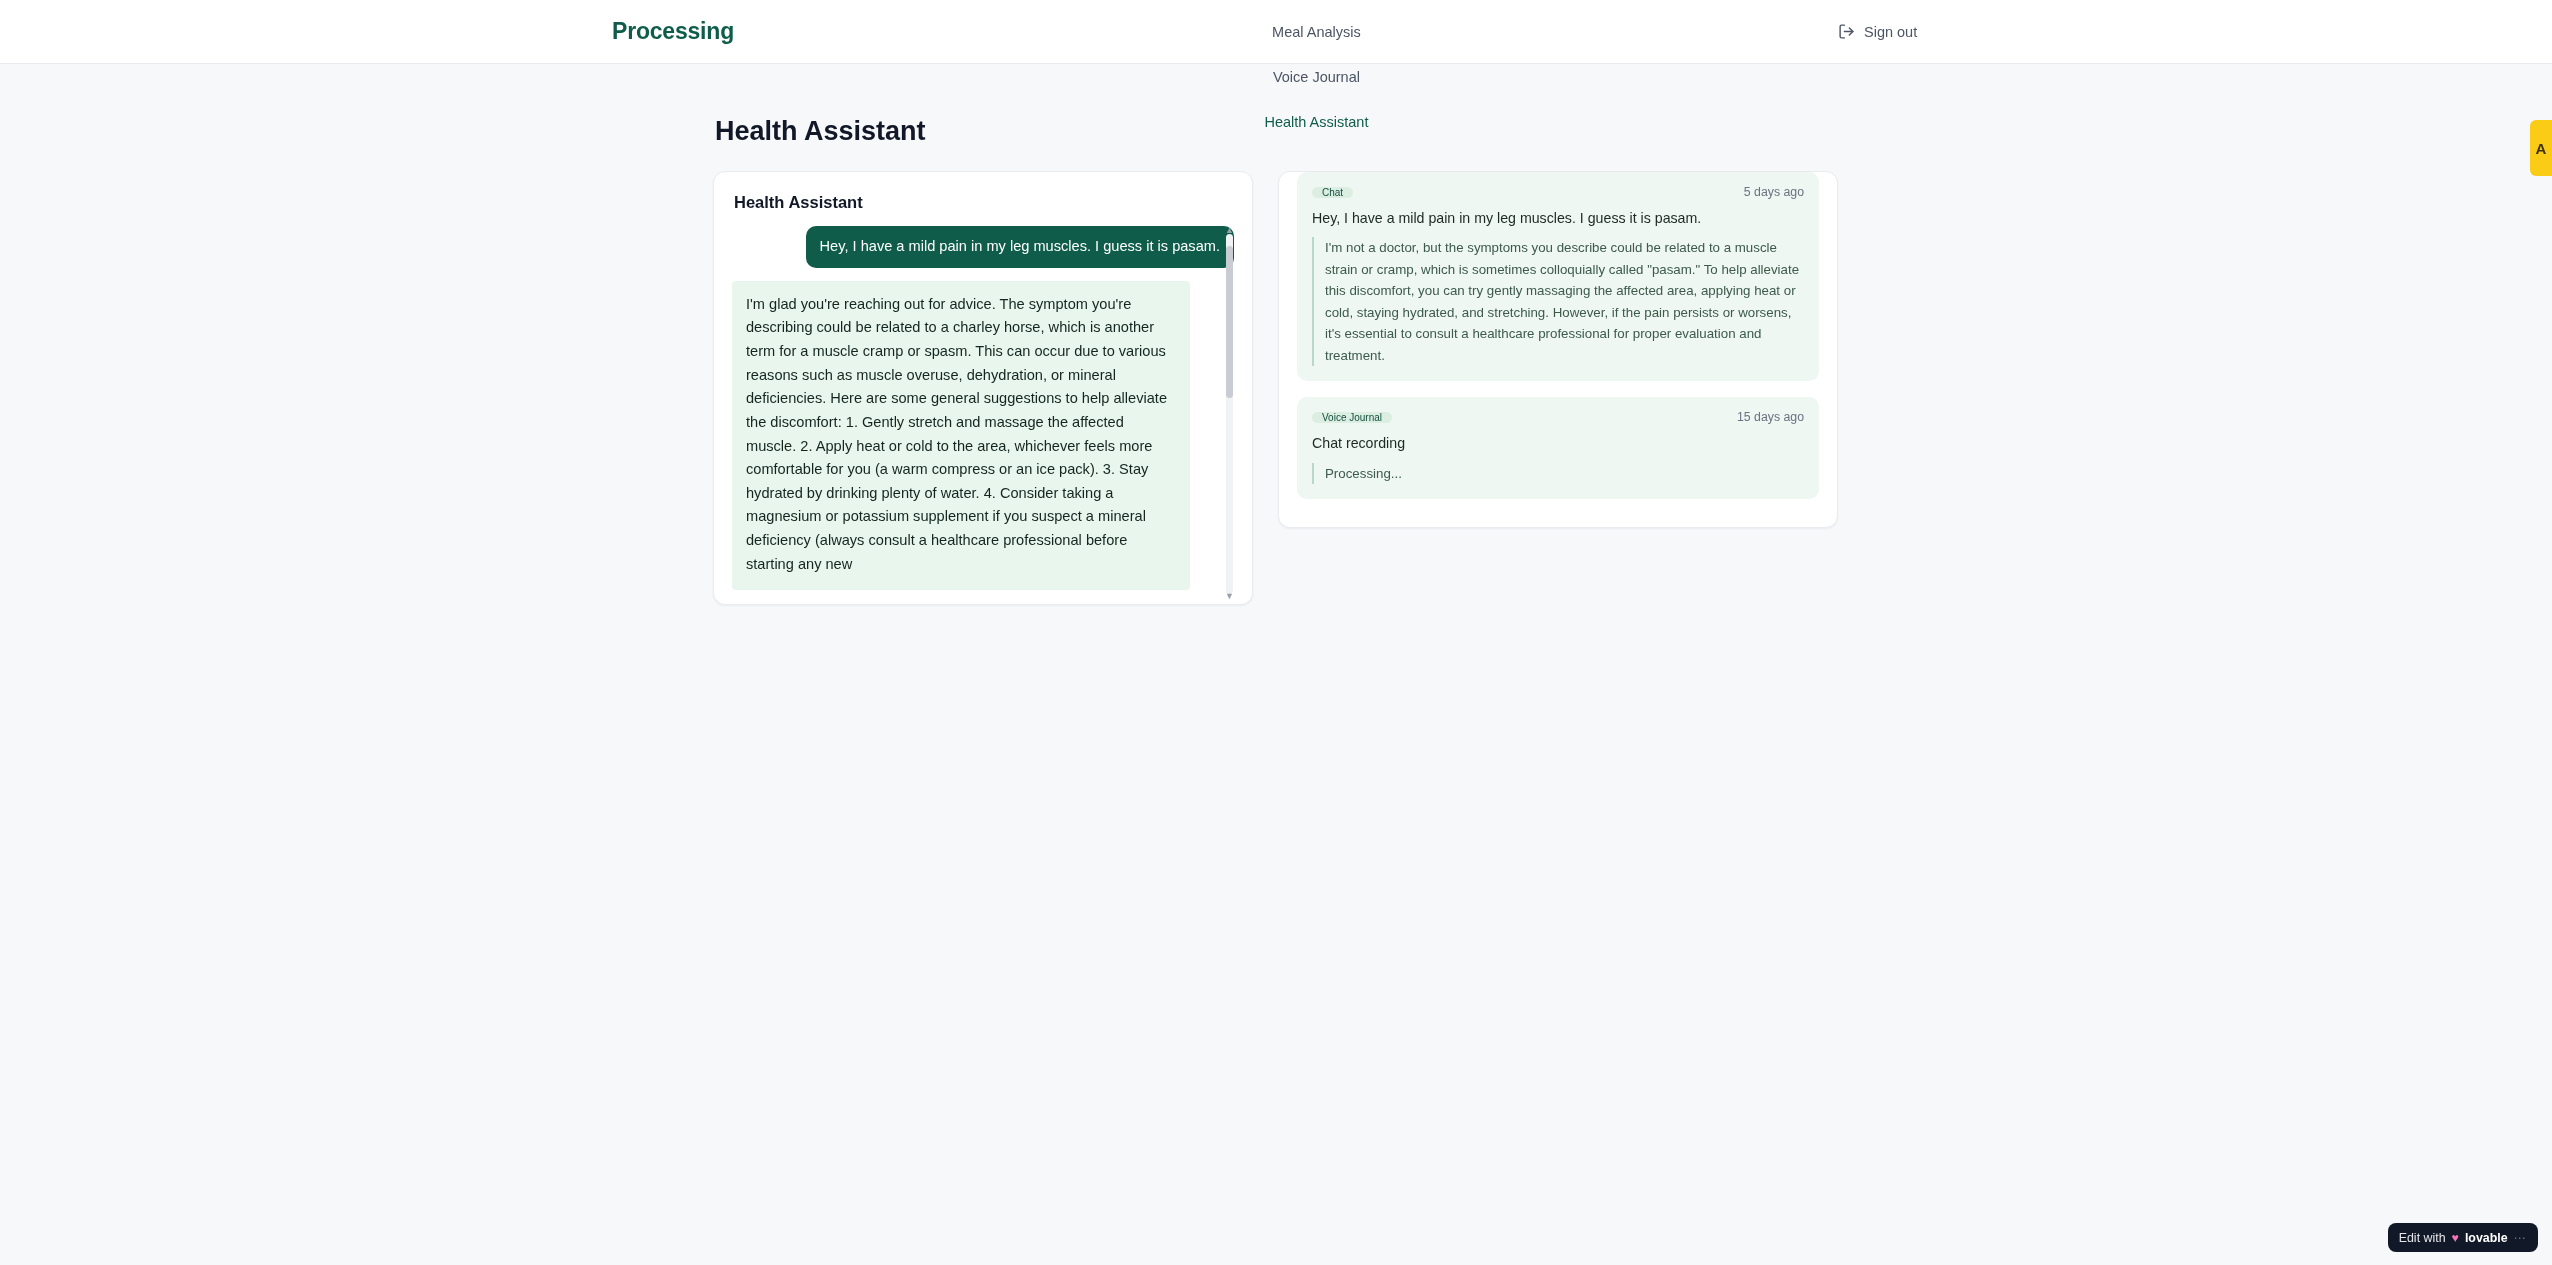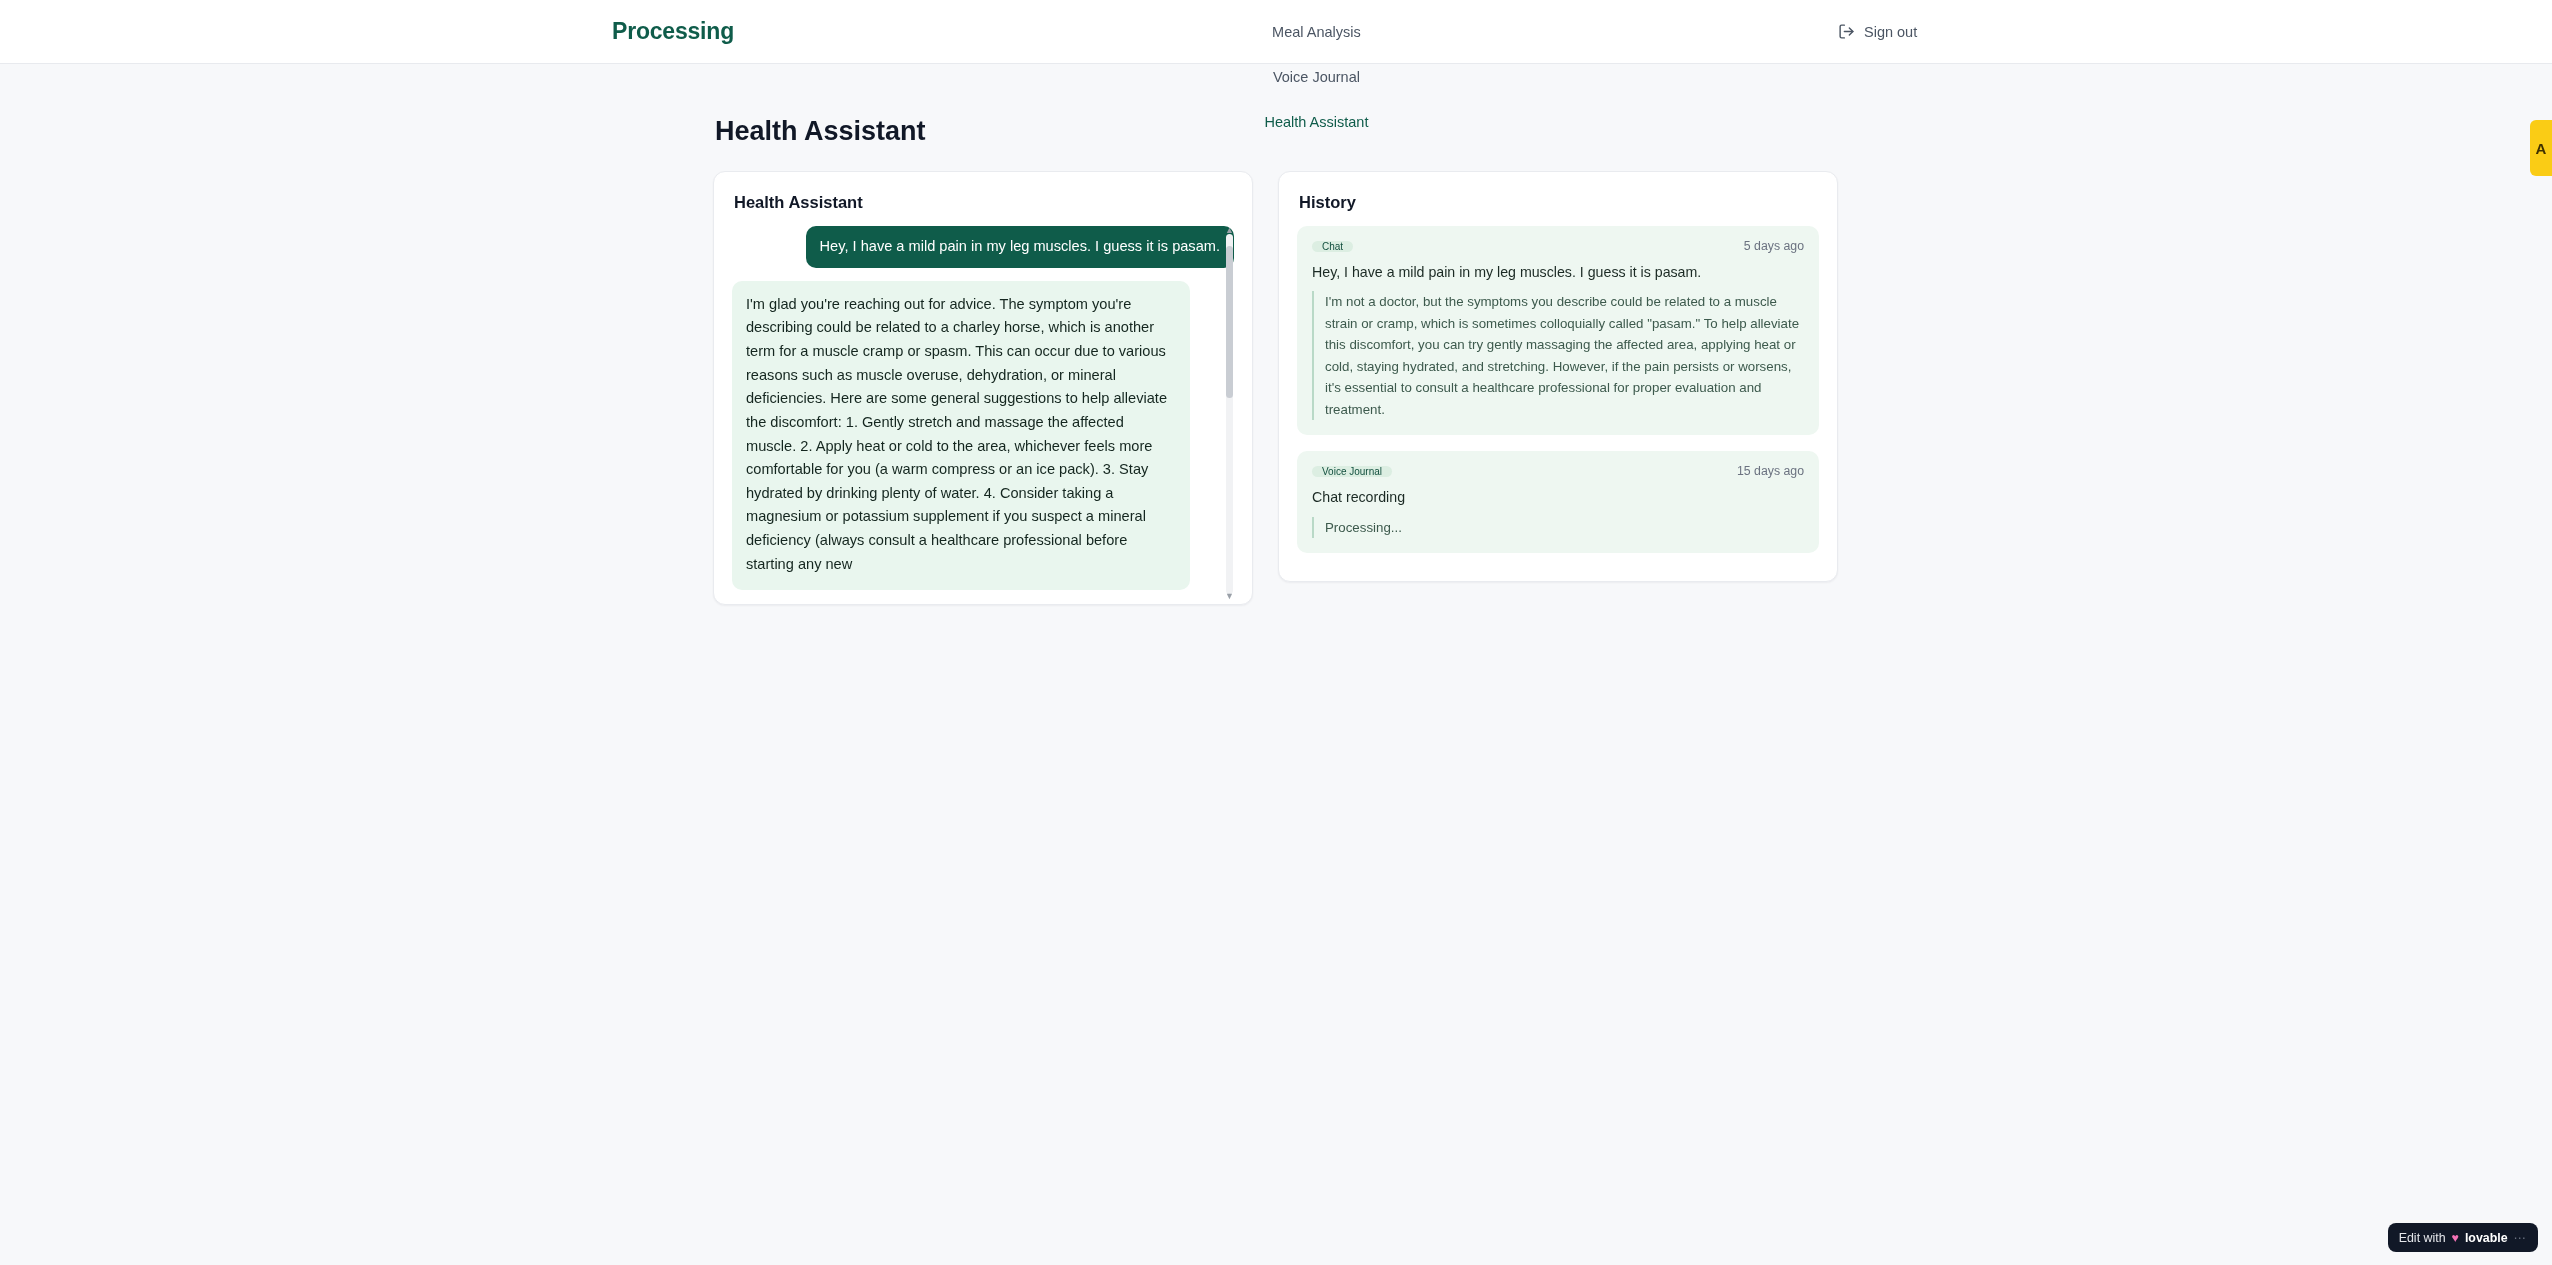--- a/index.html
+++ b/index.html
@@ -107,21 +107,21 @@
     color: #ffffff;
     border-radius: 10px;
     padding: 11px 14px;
     font-size: 14.6px;
     line-height: 1.35;
     max-width: 460px;
   }
   .bubble-bot {
     background: #e9f6ee;
     color: #14261f;
-    border-radius: 10px;
+    border-radius: 4px;
     padding: 12px 14px 14px 14px;
     font-size: 14.6px;
     line-height: 1.62;
     width: 458px;
   }
   .scrollbar-track {
     position: absolute;
     right: 19px;
     top: 8px;
     width: 7px;
@@ -302,21 +302,20 @@
 
           <div class="scroll-arrow up">▲</div>
           <div class="scrollbar-track"></div>
           <div class="scrollbar-thumb"></div>
           <div class="scroll-arrow down">▼</div>
         </div>
 
       </div>
 
       <div class="card history-card">
-        <div class="card-title">History</div>
 
         <div class="history-body">
 
           <div class="history-entry">
             <div class="entry-head">
               <span class="badge">Chat</span>
               <span class="entry-time">5 days ago</span>
             </div>
             <div class="entry-q">Hey, I have a mild pain in my leg muscles. I guess it is pasam.</div>
             <div class="entry-a">I'm not a doctor, but the symptoms you describe could be related to a muscle strain or cramp, which is sometimes colloquially called "pasam." To help alleviate this discomfort, you can try gently massaging the affected area, applying heat or cold, staying hydrated, and stretching. However, if the pain persists or worsens, it's essential to consult a healthcare professional for proper evaluation and treatment.</div>

